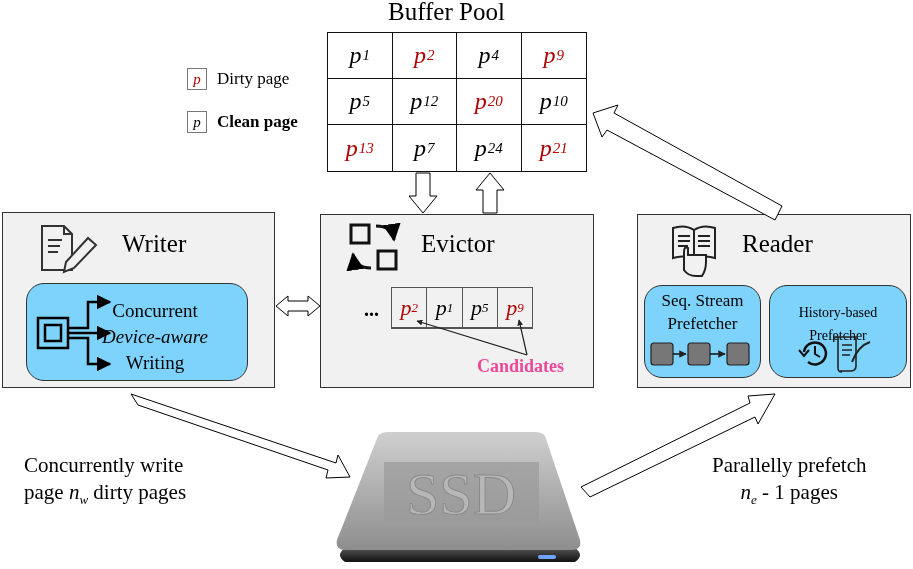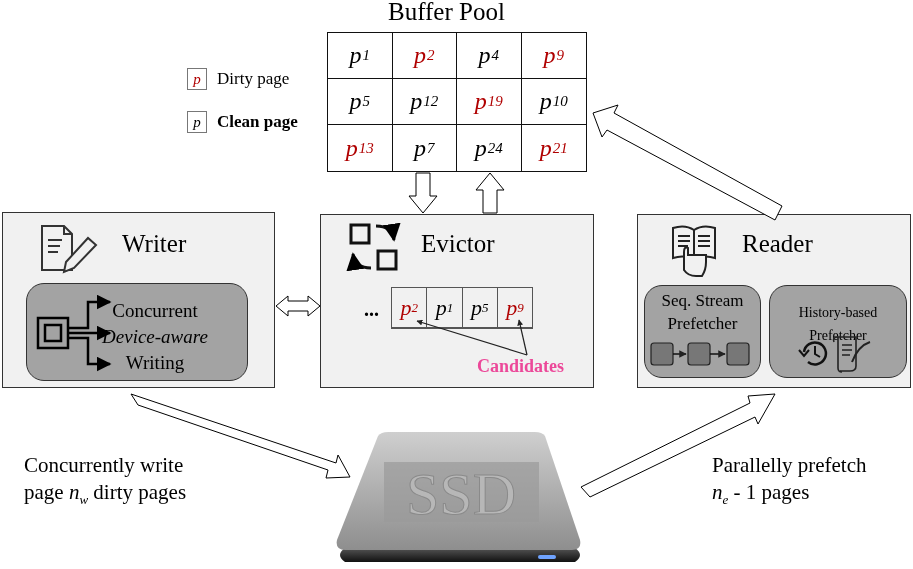--- a/index.html
+++ b/index.html
@@ -16,21 +16,21 @@
   .cell:nth-child(n+9){ border-bottom:none; }
   .cell sub { font-size:15px; vertical-align:-4px; margin-left:1px; }
   .dirty { color:#b00000; }
   .clean { color:#000; }
   .legend-box { position:absolute; width:20px; height:22px; border:1px solid #777;
                 box-sizing:border-box; display:flex; align-items:center; justify-content:center;
                 font-style:italic; font-size:15px; }
   .legend-label { position:absolute; font-size:17px; }
   .panel { position:absolute; background:#f1f1f1; border:1.6px solid #333; box-sizing:border-box; }
   .panel-title { position:absolute; font-size:25px; }
-  .inner { position:absolute; border:1.2px solid #333; border-radius:18px; box-sizing:border-box; background:#a3a3a3; }
+  .inner { position:absolute; border:1.2px solid #333; border-radius:18px; box-sizing:border-box; background:#7dd3fc; }
   .inner-text { position:absolute; text-align:center; font-size:19px; line-height:26px; width:100%; }
   .queue { position:absolute; left:391px; top:287px; width:142px; height:42px; display:flex;
            border:1.2px solid #555; box-sizing:border-box; border-bottom:2px solid #555; }
   .qcell { flex:1; border-right:1.2px solid #555; display:flex; align-items:center; justify-content:center;
            font-style:italic; font-size:22px; }
   .qcell:last-child { border-right:none; }
   .qcell sub { font-size:13px; vertical-align:-4px; }
   .candidates { position:absolute; left:477px; top:356px; font-size:18px; font-weight:bold; color:#ec4899; }
   .caption { position:absolute; font-size:21px; line-height:27px; }
   .caption i { font-style:italic; }
@@ -61,21 +61,21 @@
     <div class="cell clean">
       <span>p</span>
       <sub>5</sub>
     </div>
     <div class="cell clean">
       <span>p</span>
       <sub>12</sub>
     </div>
     <div class="cell dirty">
       <span>p</span>
-      <sub>19</sub>
+      <sub>20</sub>
     </div>
     <div class="cell clean">
       <span>p</span>
       <sub>10</sub>
     </div>
     <div class="cell dirty">
       <span>p</span>
       <sub>13</sub>
     </div>
     <div class="cell clean">
@@ -142,21 +142,21 @@
   <div class="inner-text" style="top:15px;font-size:14px;line-height:23px;">
     <div>History-based</div>
     <div>Prefetcher</div>
   </div>
 </div>
 
 <div class="caption" style="left:24px;top:452px;">
   <div>Concurrently write</div>
   <div><span>page </span><i>n</i><sub><i>w</i></sub><span> dirty pages</span></div>
 </div>
-<div class="caption" style="left:712px;top:452px;">
+<div class="caption" style="left:712px;top:452px;text-align:center;">
   <div>Parallelly prefetch</div>
   <div><i>n</i><sub><i>e</i></sub><span> - 1 pages</span></div>
 </div>
 
 <svg class="overlay" width="913" height="569" viewBox="0 0 913 569">
   <defs>
     <linearGradient id="ssdTop" x1="0" y1="0" x2="0" y2="1">
       <stop offset="0" stop-color="#cfcfcf"></stop>
       <stop offset="1" stop-color="#8e8e8e"></stop>
     </linearGradient>

